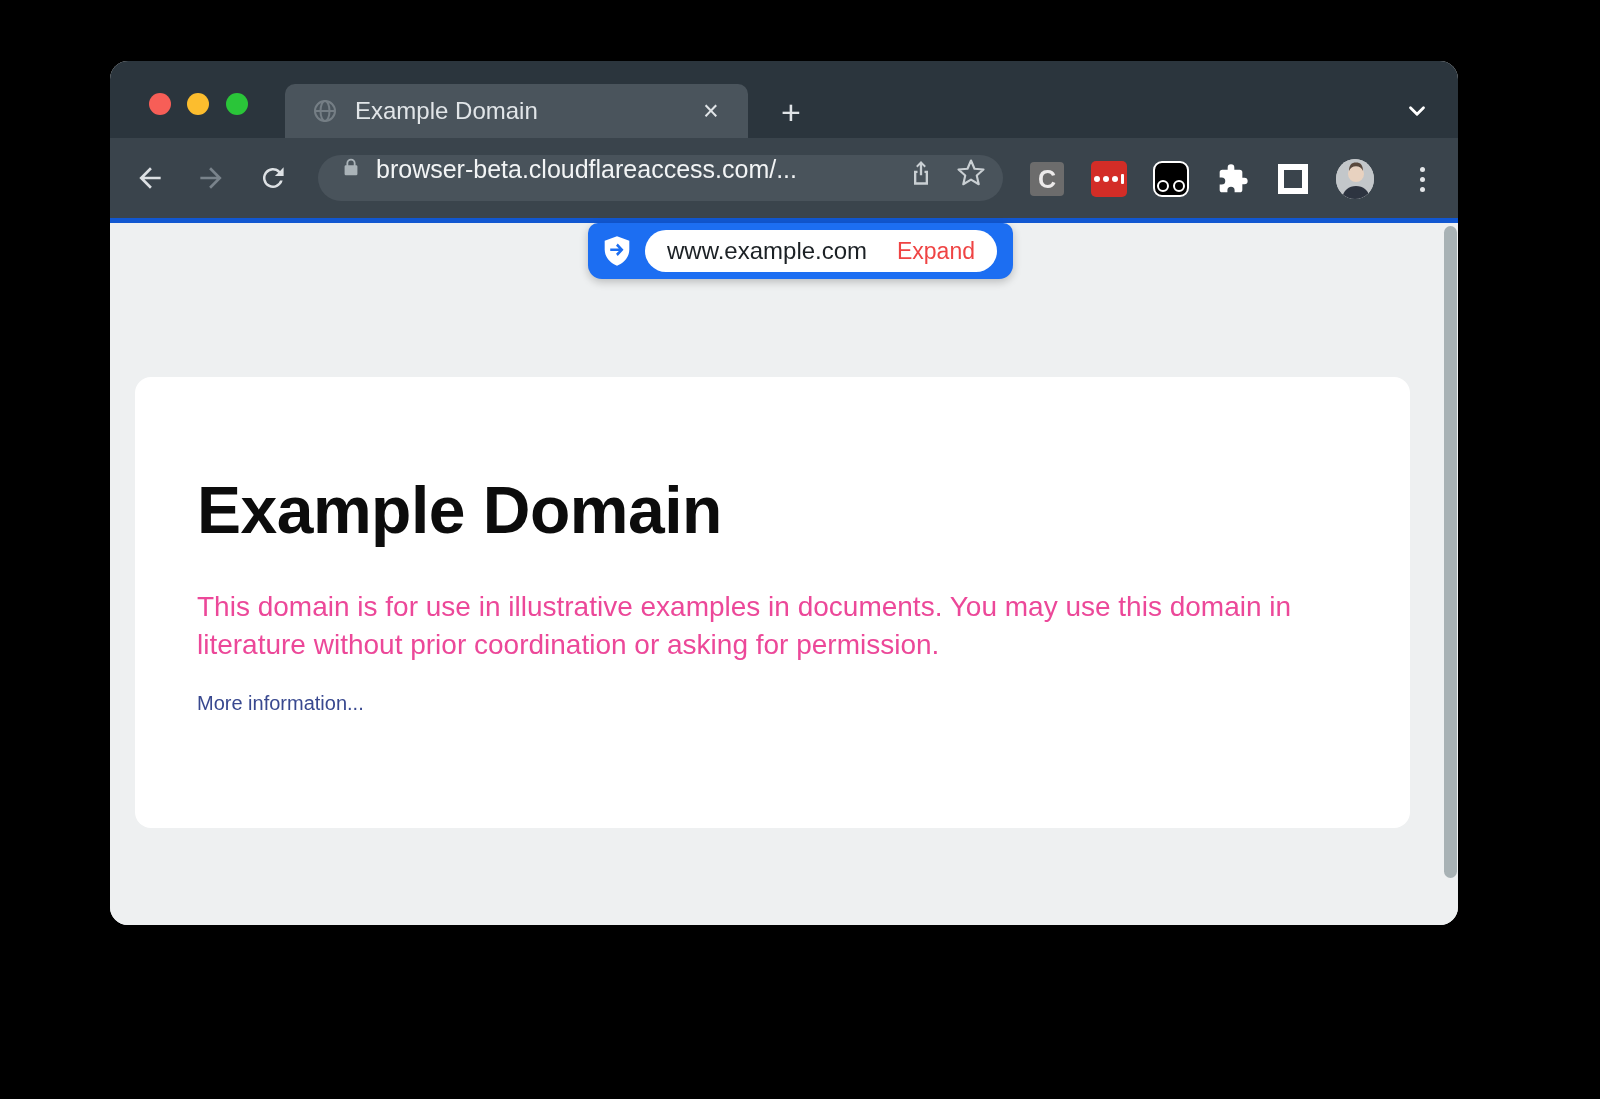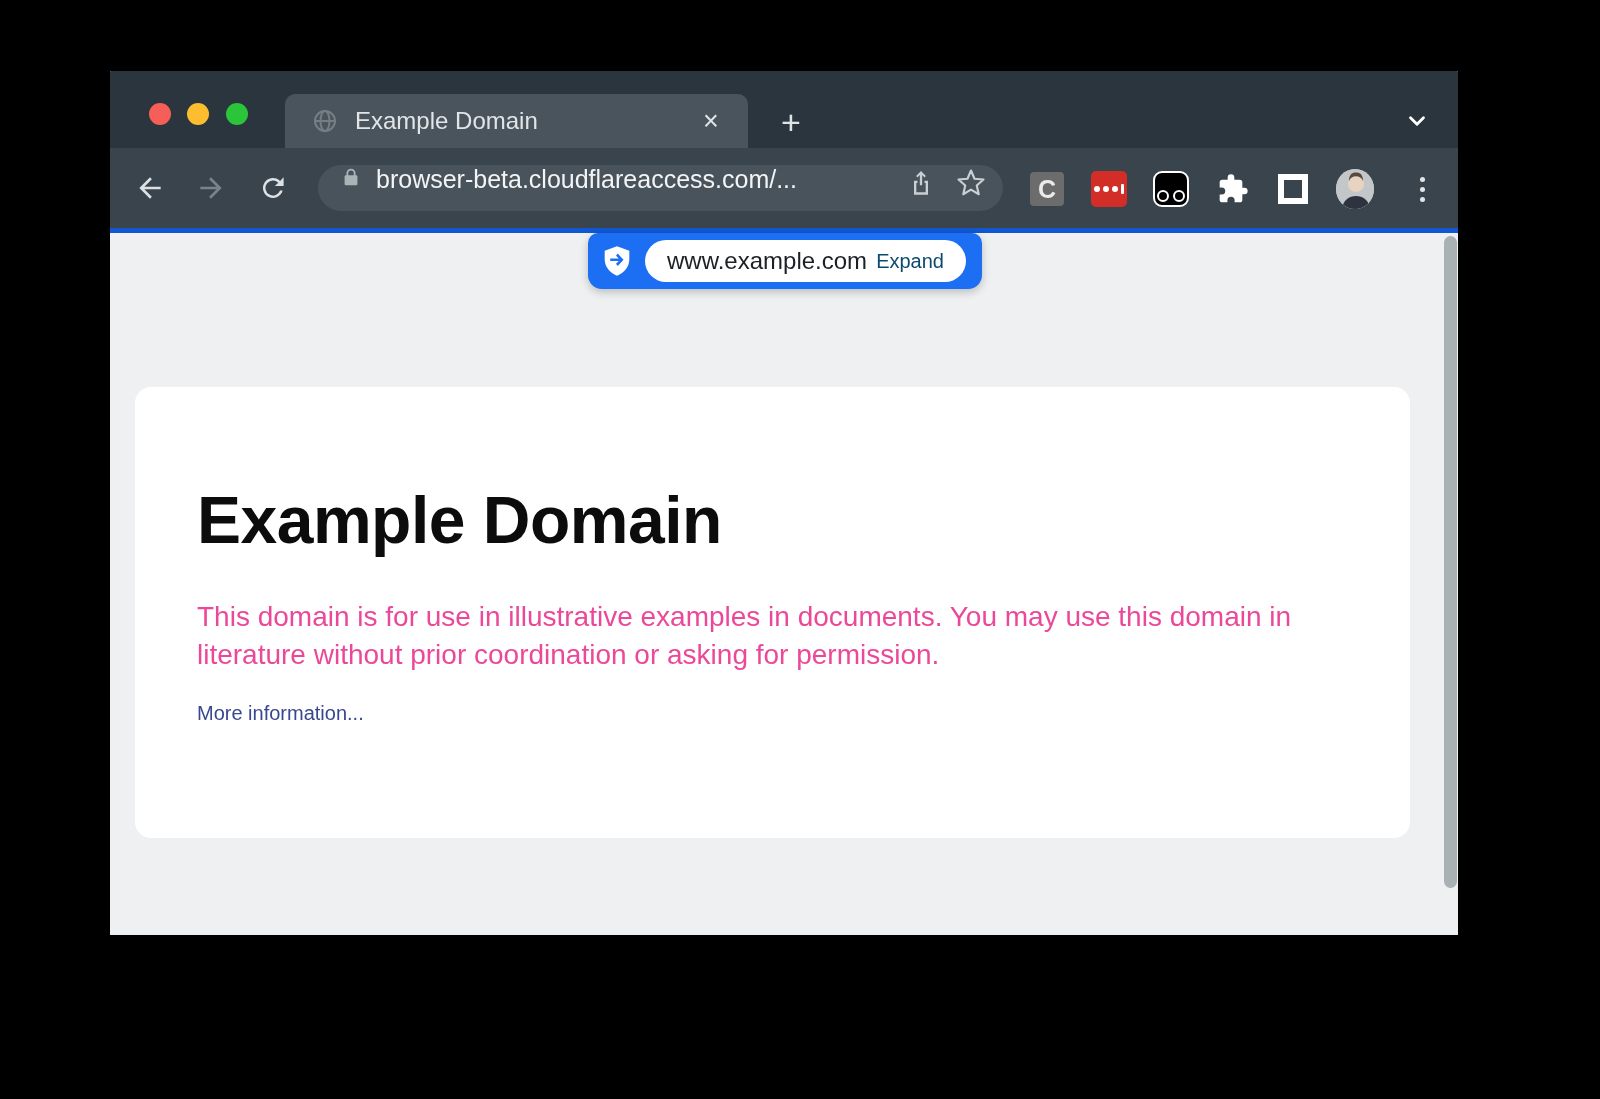--- a/index.html
+++ b/index.html
@@ -1,19 +1,19 @@
 <!DOCTYPE html>
 <html><head>
 <meta charset="utf-8">
 <style>
   * { margin:0; padding:0; box-sizing:border-box; }
   html,body { width:1600px; height:1099px; background:#000; font-family:"Liberation Sans", sans-serif; overflow:hidden; }
 
-  .window { position:absolute; left:110px; top:71px; width:1348px; height:864px;
-            border-radius:1px; overflow:hidden; background:#eef0f1; }
+  .window { position:absolute; left:110px; top:61px; width:1348px; height:864px;
+            border-radius:18px; overflow:hidden; background:#eef0f1; }
 
   
   .tabstrip { position:absolute; left:0; top:0; width:100%; height:77px; background:#2b353d; }
   .traffic { position:absolute; top:32px; width:22px; height:22px; border-radius:50%; }
   .tl-red    { left:39px;  background:#f75e57; }
   .tl-yellow { left:77px;  background:#fcbd2e; }
   .tl-green  { left:116px; background:#2ac539; }
 
   .tab { position:absolute; left:175px; top:23px; width:463px; height:54px;
          background:#4a545c; border-radius:10px 10px 0 0; display:flex; align-items:center; }
@@ -63,28 +63,28 @@
   .avatar-badge { width:40px; height:40px; border-radius:50%; overflow:hidden; background:#c3c7ca; position:relative; }
   .menu-dots { display:flex; flex-direction:column; gap:5px; }
   .menu-dots i { width:5px; height:5px; border-radius:50%; background:#e3e6e8; }
 
   
   .loadbar { position:absolute; left:0; top:157px; width:100%; height:5px; background:#1157d1; }
 
   
   .viewport { position:absolute; left:0; top:162px; width:100%; height:702px; background:#eef0f1; }
 
-  .iso-pill { position:absolute; left:478px; top:0; width:394px; height:56px; background:#1c6ef2;
+  .iso-pill { position:absolute; left:478px; top:0; width:425px; height:56px; background:#1c6ef2;
               border-radius:10px 10px 14px 14px; display:flex; align-items:center;
               box-shadow:0 3px 8px rgba(0,0,0,.22); }
   .iso-shield { margin-left:14px; width:30px; height:32px; flex:0 0 auto; }
   .iso-inner { margin-left:13px; margin-right:16px; flex:1; height:42px; background:#fff; border-radius:21px;
                display:flex; align-items:center; padding:0 22px; }
   .iso-domain { color:#1c2125; font-size:24px; flex:1; white-space:nowrap; }
-  .iso-expand { color:#0c4a6e; font-size:20px; white-space:nowrap; }
+  .iso-expand { color:#ef4444; font-size:23px; white-space:nowrap; }
 
   .card { position:absolute; left:25px; top:154px; width:1275px; height:451px; background:#fff; border-radius:16px; }
   .card h1 { margin:95px 0 0 62px; font-size:66px; font-weight:bold; color:#0c0c0c; letter-spacing:-.5px; }
   .card p  { margin:40px 62px 0 62px; max-width:1150px; font-size:28px; line-height:38px; color:#ec4899; }
   .card a  { display:inline-block; margin:28px 0 0 62px; font-size:20px; color:#38488f; text-decoration:none; }
 
   .scroll-thumb { position:absolute; left:1334px; top:3px; width:13px; height:652px;
                   background:#a8b2b5; border-radius:7px; }
 </style>
 </head>

